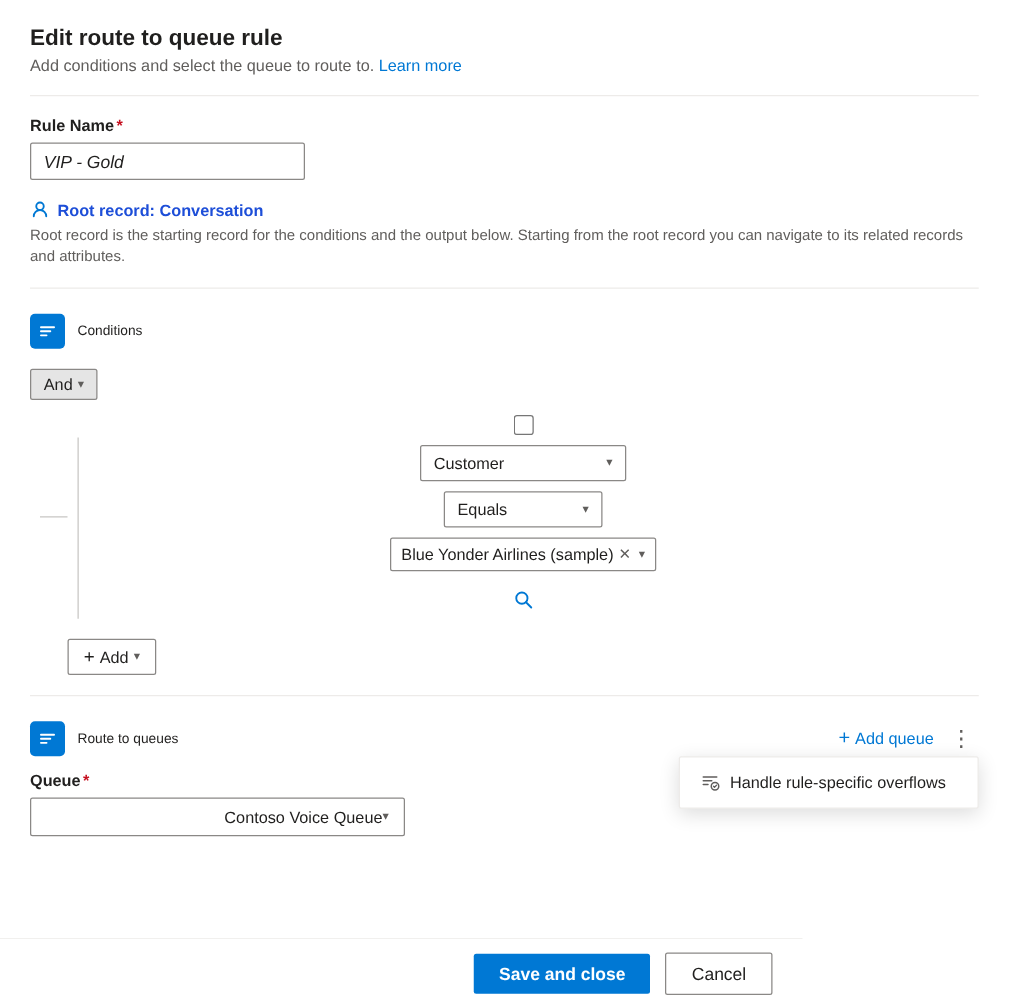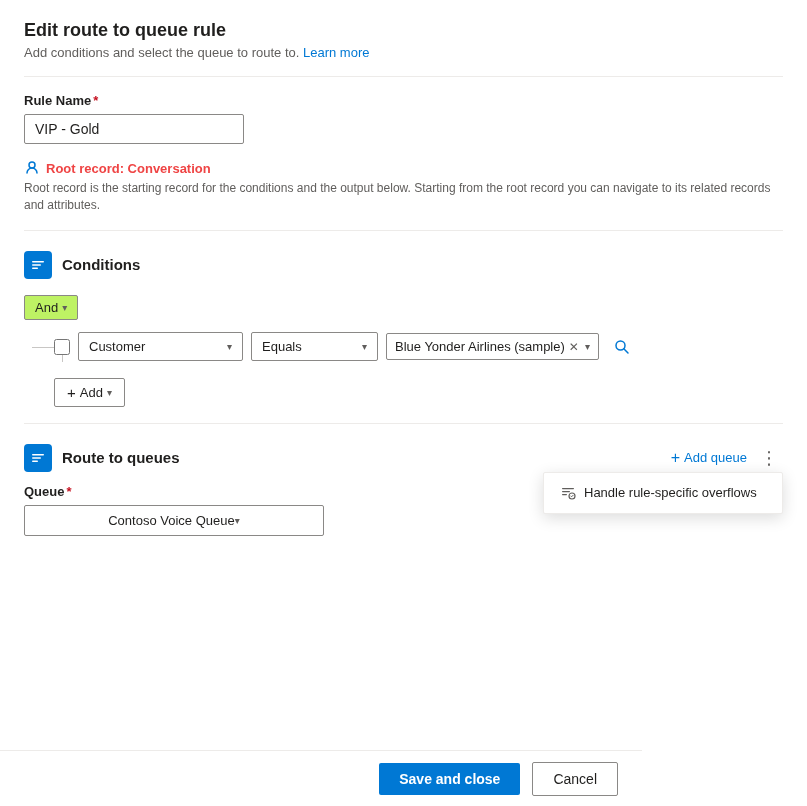--- a/index.html
+++ b/index.html
@@ -47,32 +47,33 @@
       margin-left: 2px;
     }
     .text-input {
       border: 1px solid #8a8886;
       border-radius: 2px;
       padding: 6px 10px;
       font-size: 14px;
       width: 220px;
       outline: none;
       color: #201f1e;
+      font-style: italic;
     }
     .root-record-section {
       margin-top: 16px;
       margin-bottom: 4px;
     }
     .root-record-header {
       display: flex;
       align-items: center;
       gap: 6px;
       font-weight: 600;
       font-size: 13px;
-      color: #ef4444;
+      color: #1d4ed8;
       margin-bottom: 4px;
     }
     .root-record-icon {
       width: 16px;
       height: 16px;
       color: #0078d4;
     }
     .root-record-desc {
       font-size: 12px;
       color: #605e5c;
@@ -90,49 +91,50 @@
       background: #0078d4;
       border-radius: 4px;
       display: flex;
       align-items: center;
       justify-content: center;
       color: white;
       font-size: 14px;
       flex-shrink: 0;
     }
     .section-title {
-      font-size: 15px;
-      font-weight: 700;
+      font-size: 11px;
+      font-weight: 400;
       color: #201f1e;
     }
     .conditions-section {
       margin-top: 20px;
       padding-bottom: 16px;
       border-bottom: 1px solid #edebe9;
     }
     .and-dropdown {
       display: inline-flex;
       align-items: center;
       gap: 4px;
       border: 1px solid #8a8886;
       border-radius: 2px;
       padding: 4px 10px;
       font-size: 13px;
-      background: #bef264;
+      background: #e5e5e5;
       cursor: pointer;
       margin-bottom: 12px;
       justify-content: space-between;
     }
     .condition-row {
       display: flex;
       align-items: center;
       gap: 8px;
       margin-left: 30px;
       margin-bottom: 12px;
       position: relative;
+      flex-direction: column;
     }
     .condition-line-h {
       position: absolute;
       left: -22px;
       top: 50%;
       width: 22px;
       height: 1px;
       background: #c8c6c4;
     }
     .condition-checkbox {
@@ -276,21 +278,21 @@
       cursor: pointer;
       color: #201f1e;
     }
     .queue-field-section {
       margin-top: 8px;
       padding-left: 0;
     }
     .queue-select {
       display: flex;
       align-items: center;
-      justify-content: center;
+      justify-content: flex-end;
       border: 1px solid #8a8886;
       border-radius: 2px;
       padding: 7px 12px;
       font-size: 13px;
       background: #fff;
       cursor: pointer;
       width: 300px;
       color: #201f1e;
     }
     .footer-bar {

